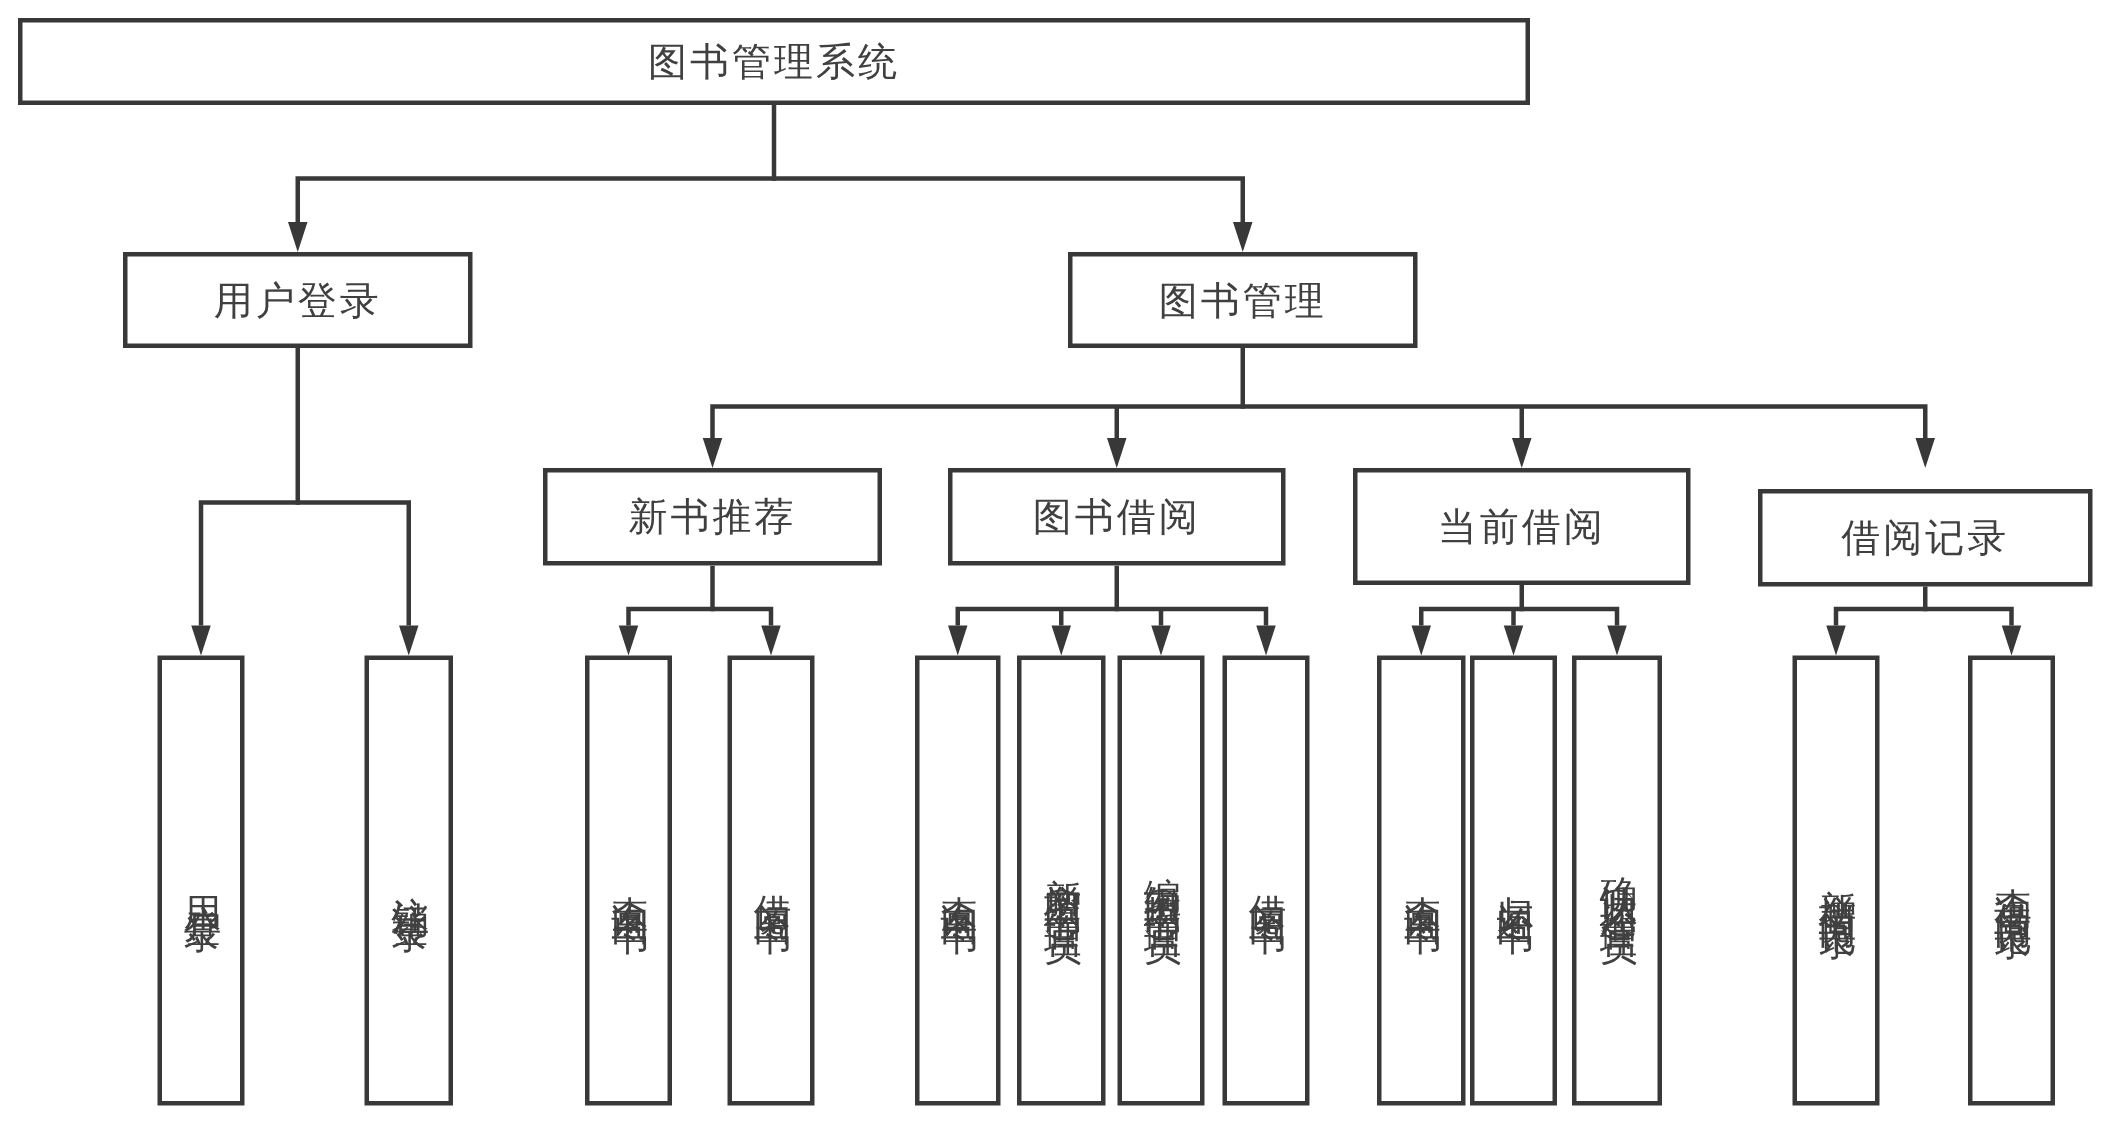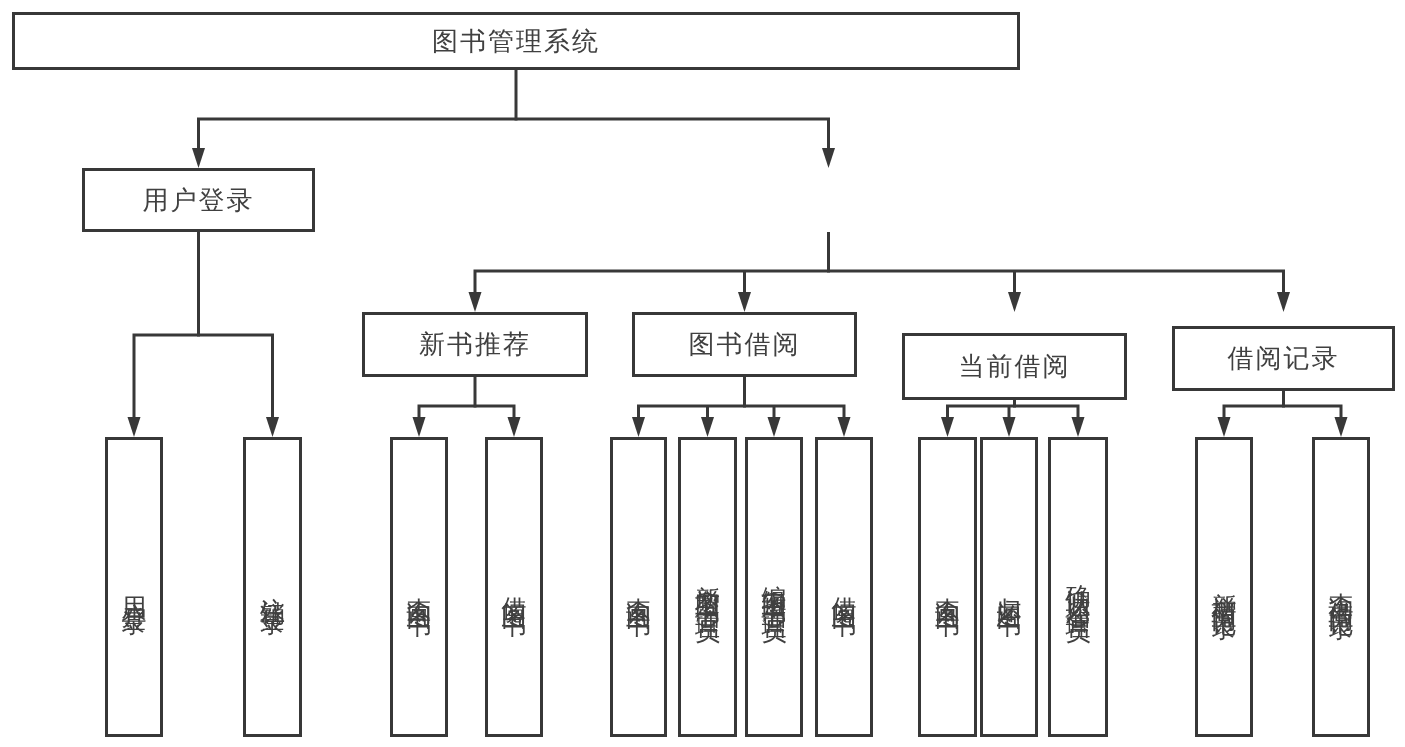--- a/index.html
+++ b/index.html
@@ -35,21 +35,21 @@
   }
 
   
   #b-root   { left: 12px;  top: 12px;  width: 1008px; height: 58px; }
   
   #b-login  { left: 82px;  top: 168px; width: 233px; height: 64px; }
   #b-mgmt   { left: 712px; top: 168px; width: 233px; height: 64px; }
   
   #b-newbook { left: 362px;  top: 312px; width: 226px; height: 65px; }
   #b-borrow  { left: 632px;  top: 312px; width: 225px; height: 65px; }
-  #b-current { left: 902px;  top: 312px; width: 225px; height: 67px; margin-top: 21px; }
+  #b-current { left: 902px;  top: 312px; width: 225px; height: 78px; }
   #b-record  { left: 1172px; top: 312px; width: 223px; height: 65px; margin-top: 14px; }
   
   .leaf { top: 437px; height: 300px; }
   #f-1  { left: 105px;  width: 58px; }
   #f-2  { left: 243px;  width: 59px; }
   #f-3  { left: 390px;  width: 58px; }
   #f-4  { left: 485px;  width: 58px; }
   #f-5  { left: 610px;  width: 57px; }
   #f-6  { left: 678px;  width: 59px; }
   #f-7  { left: 745px;  width: 58px; }
@@ -124,20 +124,21 @@
       <polygon points="1002.5,417 1015.5,417 1009,437"></polygon>
       <polygon points="1071.5,417 1084.5,417 1078,437"></polygon>
       <polygon points="1217.5,417 1230.5,417 1224,437"></polygon>
       <polygon points="1334.5,417 1347.5,417 1341,437"></polygon>
     </g>
   </svg>
 
   <div class="node" id="b-root">图书管理系统</div>
 
   <div class="node" id="b-login">用户登录</div>
+  <div class="node" id="b-mgmt">图书管理</div>
 
   <div class="node" id="b-newbook">新书推荐</div>
   <div class="node" id="b-borrow">图书借阅</div>
   <div class="node" id="b-current">当前借阅</div>
   <div class="node" id="b-record">借阅记录</div>
 
   <div class="node leaf" id="f-1">用户登录</div>
   <div class="node leaf" id="f-2">注销登录</div>
   <div class="node leaf" id="f-3">查询图书</div>
   <div class="node leaf" id="f-4">借阅图书</div>

